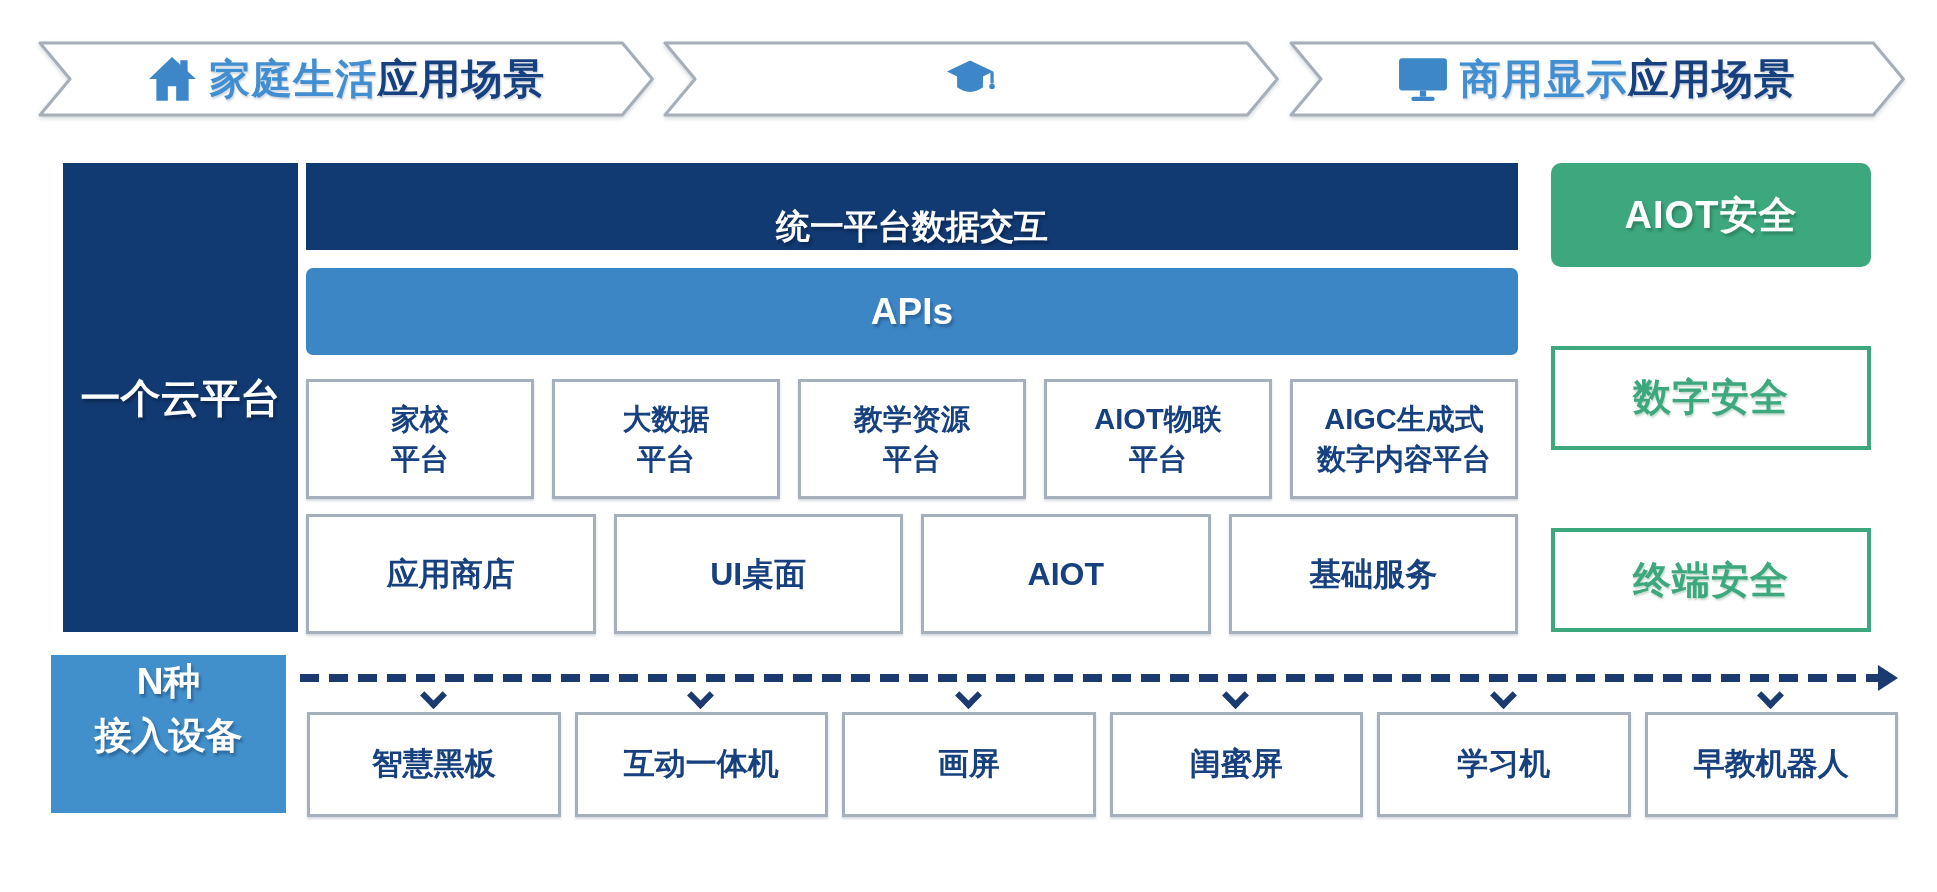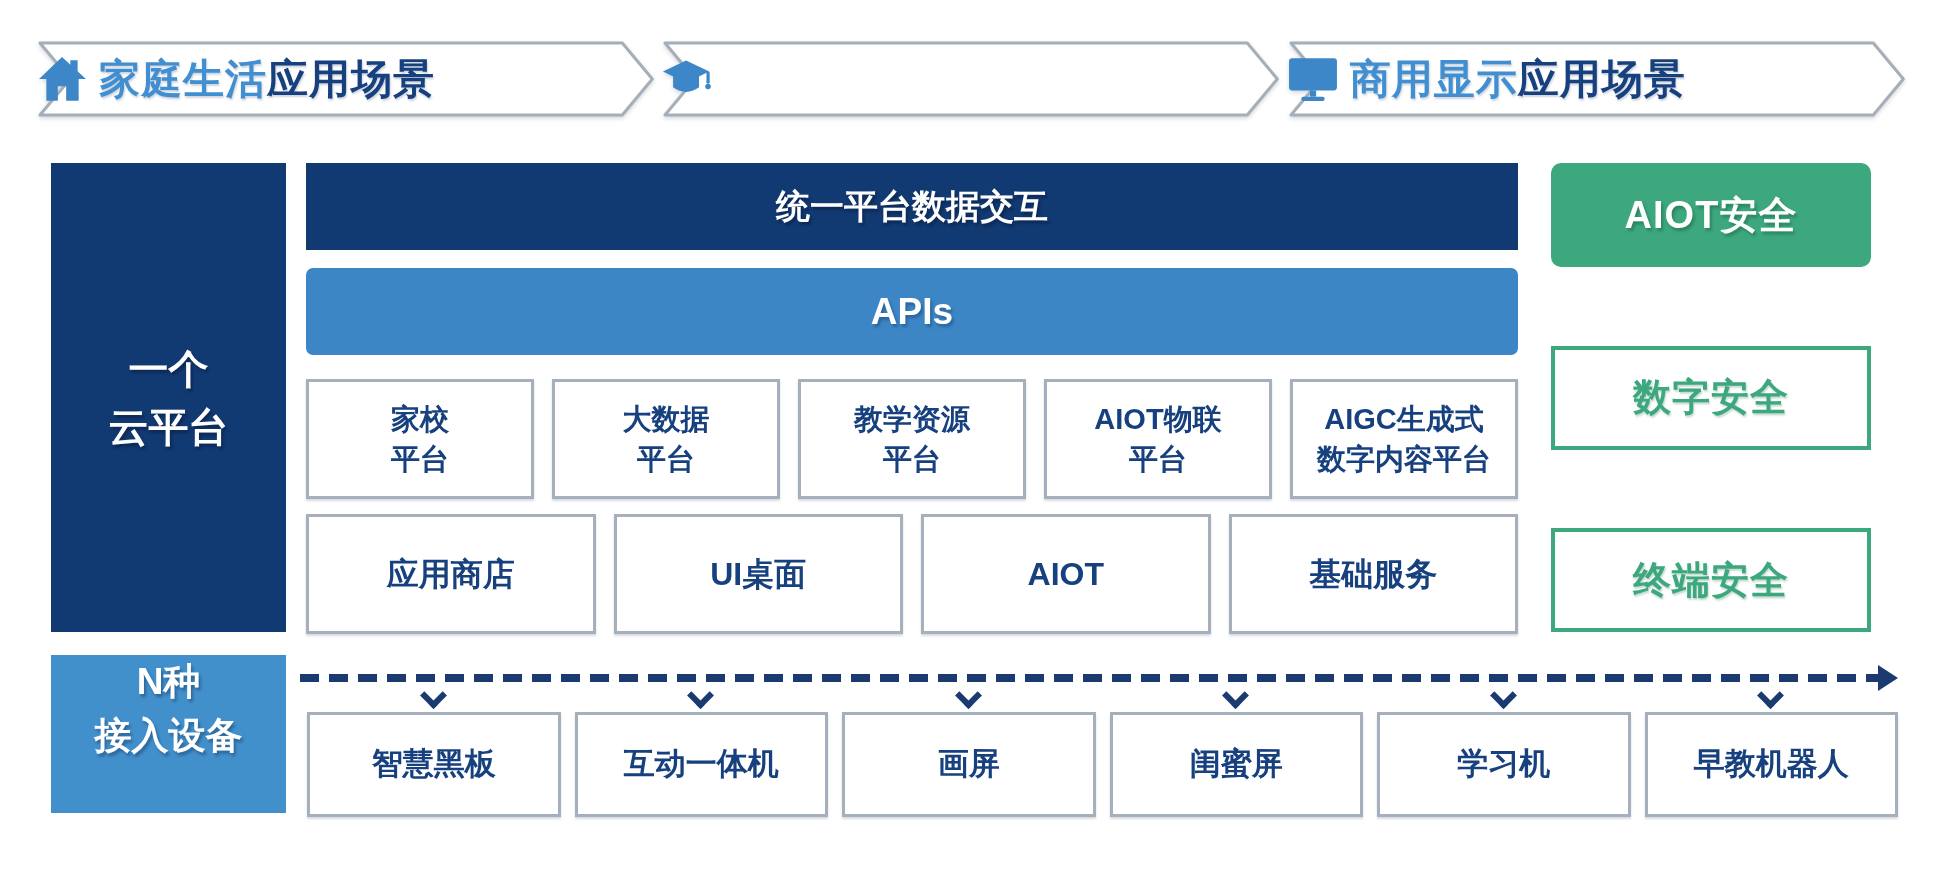--- a/index.html
+++ b/index.html
@@ -4,35 +4,35 @@
 <style>
   html,body{margin:0;padding:0;background:#fff;}
   .page{
     position:relative;width:1937px;height:892px;background:#ffffff;overflow:hidden;
     font-family:"Liberation Sans","DejaVu Sans",sans-serif;font-weight:bold;
   }
   
   .banners{position:absolute;left:37px;top:40px;width:1869px;height:78px;display:flex;gap:7px;}
   .banner{position:relative;flex:1;height:78px;filter:drop-shadow(0 2px 2px rgba(130,140,155,.35));}
   .banner svg.shape{position:absolute;inset:0;width:100%;height:100%;}
-  .banner .banner-content{position:relative;height:100%;display:flex;align-items:center;gap:12px;}
+  .banner .banner-content{position:relative;height:100%;display:flex;align-items:center;justify-content:center;gap:12px;}
   .banner .b-icon{width:50px;height:46px;display:block;}
   .banner .b-text{font-size:41px;letter-spacing:1px;white-space:nowrap;text-shadow:1px 2px 2px rgba(120,135,160,.35);}
   .banner .hl{color:var(--banner-blue);}
   .banner .rest{color:var(--navy-text);}
   
   .cloud-box{
-    position:absolute;left:51px;top:163px;width:235px;height:469px;background:var(--navy);
-    display:flex;flex-direction:column;align-items:center;justify-content:center;
+    position:absolute;left:63px;top:163px;width:235px;height:469px;background:var(--navy);
+    display:flex;flex-direction:row;align-items:center;justify-content:center;
     color:#fff;font-size:40px;line-height:1.45;text-align:center;
     text-shadow:2px 3px 3px rgba(5,20,50,.45);
   }
   .content{position:absolute;left:306px;top:163px;width:1212px;}
   .bar{width:100%;display:flex;align-items:center;justify-content:center;color:#fff;}
-  .bar.dark{height:87px;background:var(--navy);font-size:34px;margin-bottom:18px;text-shadow:2px 3px 3px rgba(5,20,50,.45);}
+  .bar.dark{height:87px;background:var(--navy);font-size:34px;margin-bottom:18px;text-shadow:2px 3px 3px rgba(5,20,50,.45);align-items:flex-end;}
   .bar.blue{height:87px;background:var(--api-blue);font-size:37px;margin-bottom:24px;text-shadow:2px 3px 3px rgba(10,40,80,.35);border-radius:7px;}
   .row{display:flex;gap:18px;}
   .row.platforms{height:120px;margin-bottom:15px;}
   .row.services{height:120px;}
   .wbox{
     flex:1;background:#fff;border:3px solid var(--border-gray);
     display:flex;flex-direction:column;align-items:center;justify-content:center;
     color:var(--navy-text);text-align:center;line-height:1.38;
     box-shadow:0 2px 2px rgba(140,150,165,.35);
   }

